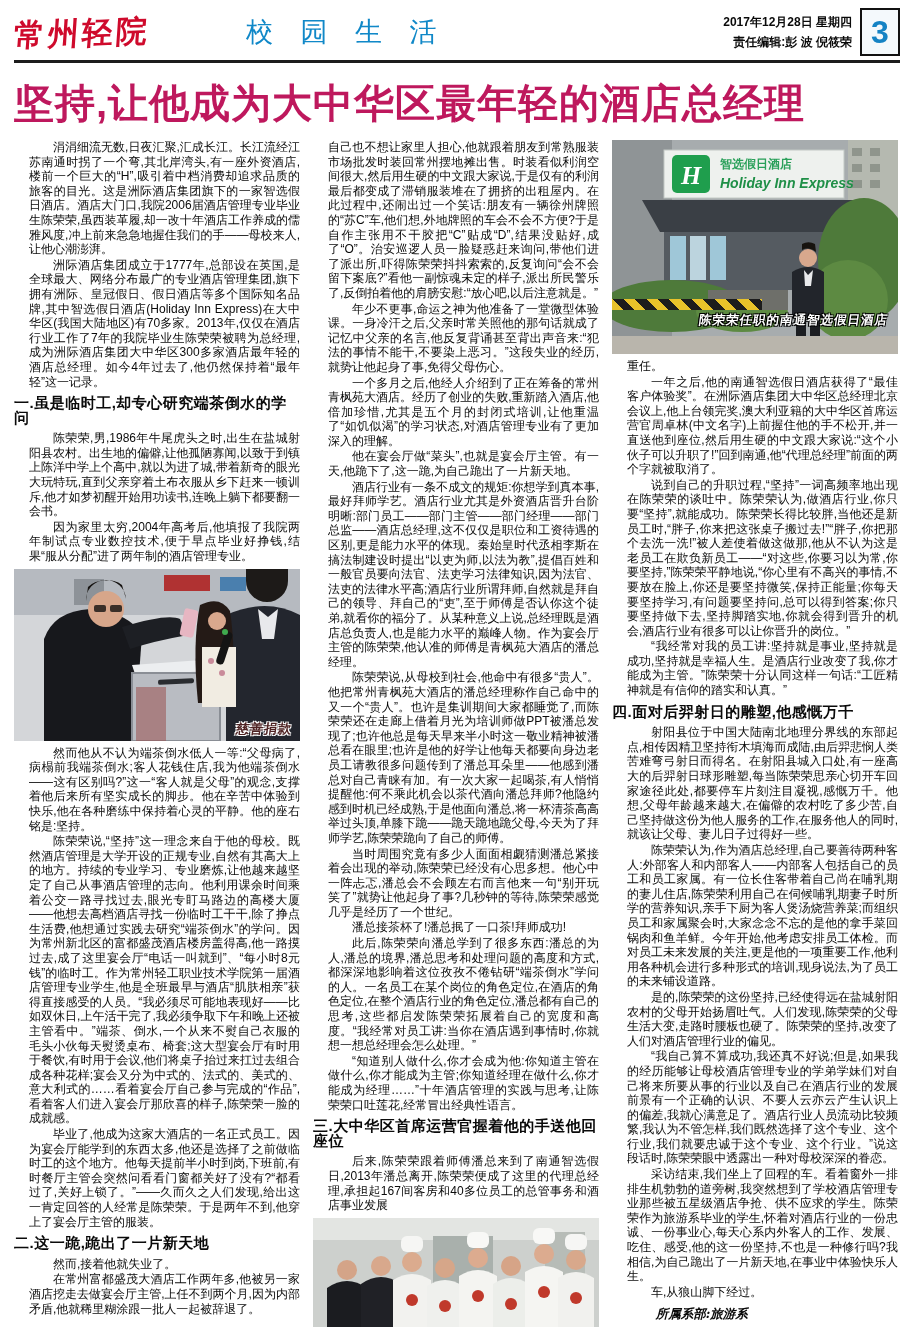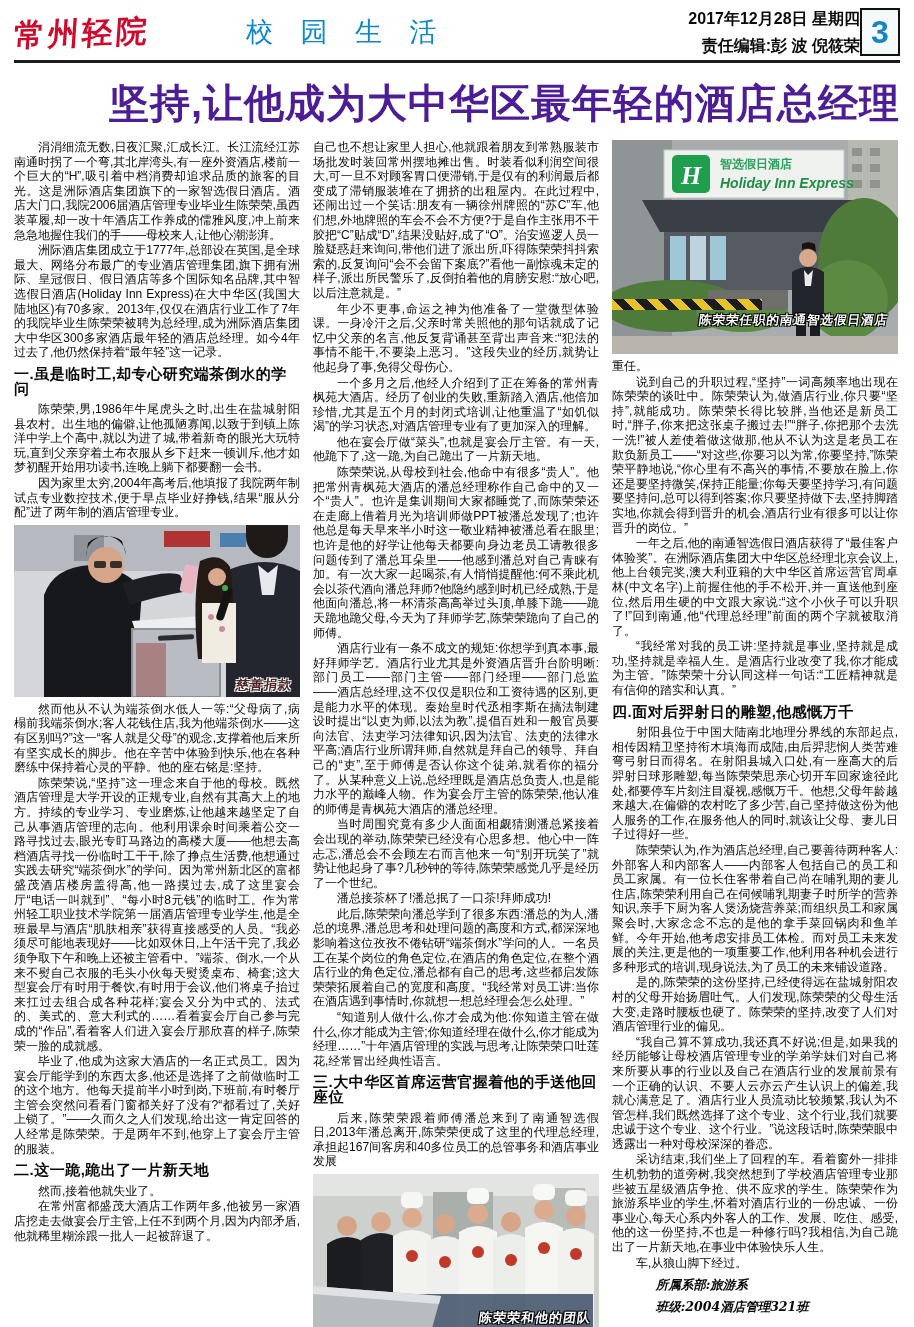--- a/index.html
+++ b/index.html
@@ -9,35 +9,35 @@
     font-family:"Liberation Sans","DejaVu Sans",sans-serif;color:#0a0a0a;
   }
   
   .hdr{display:flex;align-items:center;height:52px;}
   .masthead{
     color:#cf0a2c;font-family:"DejaVu Serif","Liberation Serif",serif;
     font-weight:bold;font-size:31px;letter-spacing:3px;transform:rotate(-2deg) skewX(-6deg);
     width:232px;flex:0 0 auto;
   }
   .hdr-center{flex:1;color:#1088c8;font-weight:normal;font-size:27px;letter-spacing:10px;}
-  .hdr-right{flex:0 0 auto;text-align:right;font-size:16px;font-weight:bold;line-height:1.7;margin-right:0;white-space:nowrap;}
+  .hdr-right{flex:0 0 auto;text-align:right;font-size:12px;font-weight:bold;line-height:1.7;margin-right:8px;white-space:nowrap;}
   .page-no{
     flex:0 0 auto;width:36px;height:44px;border:2px solid #111;background:#f4f9fc;
     color:#1583c4;font-size:32px;font-weight:bold;display:flex;align-items:center;justify-content:center;
   }
   .hdr-rule{height:3px;background:#1c1c1c;margin-top:2px;}
   
   .headline{
-    text-align:right;color:#4c1d95;font-weight:900;font-size:40px;letter-spacing:1px;
+    text-align:left;color:#be185d;font-weight:900;font-size:40px;letter-spacing:1px;
     padding:13px 0 9px 0;white-space:nowrap;
   }
   
   .cols{display:flex;gap:13px;height:1190px;overflow:hidden;}
   .col{width:286px;flex:0 0 auto;overflow:hidden;text-align:justify;font-size:12px;line-height:14.6px;}
-  .col p{margin:0 0 1px 0;text-indent:2em;}
+  .col p{margin:0 0 1px 15px;text-indent:2em;}
   .col p.no-indent{text-indent:0;}
   .sec-head{font-size:15px;font-weight:bold;text-align:left;margin:7px 0 6px 0;letter-spacing:0.5px;}
   
   .photo{position:relative;margin:5px 0;overflow:hidden;background:#c9ccd1;}
   .photo svg{display:block;}
   .photo-cap{
     position:absolute;font-weight:bold;font-size:13px;letter-spacing:1px;
     transform:skewX(-8deg);white-space:nowrap;
   }
   .cap-light{color:#fff;text-shadow:1px 1px 0 #000,-1px -1px 0 #000,1px -1px 0 #000,-1px 1px 0 #000;}
@@ -120,26 +120,26 @@
       <p>然而他从不认为端茶倒水低人一等:“父母病了,病榻前我端茶倒水;客人花钱住店,我为他端茶倒水——这有区别吗?”这一“客人就是父母”的观念,支撑着他后来所有坚实成长的脚步。他在辛苦中体验到快乐,他在各种磨练中保持着心灵的平静。他的座右铭是:坚持。</p>
       <p>陈荣荣说,“坚持”这一理念来自于他的母校。既然酒店管理是大学开设的正规专业,自然有其高大上的地方。持续的专业学习、专业磨炼,让他越来越坚定了自己从事酒店管理的志向。他利用课余时间乘着公交一路寻找过去,眼光专盯马路边的高楼大厦——他想去高档酒店寻找一份临时工干干,除了挣点生活费,他想通过实践去研究“端茶倒水”的学问。因为常州新北区的富都盛茂酒店楼房盖得高,他一路摸过去,成了这里宴会厅“电话一叫就到”、“每小时8元钱”的临时工。作为常州轻工职业技术学院第一届酒店管理专业学生,他是全班最早与酒店“肌肤相亲”获得直接感受的人员。“我必须尽可能地表现好——比如双休日,上午活干完了,我必须争取下午和晚上还被主管看中。”端茶、倒水,一个从来不熨自己衣服的毛头小伙每天熨烫桌布、椅套;这大型宴会厅有时用于餐饮,有时用于会议,他们将桌子抬过来扛过去组合成各种花样;宴会又分为中式的、法式的、美式的、意大利式的……看着宴会厅自己参与完成的“作品”,看着客人们进入宴会厅那欣喜的样子,陈荣荣一脸的成就感。</p>
       <p>毕业了,他成为这家大酒店的一名正式员工。因为宴会厅能学到的东西太多,他还是选择了之前做临时工的这个地方。他每天提前半小时到岗,下班前,有时餐厅主管会突然问看看门窗都关好了没有?“都看过了,关好上锁了。”——久而久之人们发现,给出这一肯定回答的人经常是陈荣荣。于是两年不到,他穿上了宴会厅主管的服装。</p>
       <div class="sec-head">二.这一跪,跪出了一片新天地</div>
       <p>然而,接着他就失业了。</p>
       <p>在常州富都盛茂大酒店工作两年多,他被另一家酒店挖走去做宴会厅主管,上任不到两个月,因为内部矛盾,他就稀里糊涂跟一批人一起被辞退了。</p>
 
     </div>
 
     <div class="col">
-      <p class="no-indent">自己也不想让家里人担心,他就跟着朋友到常熟服装市场批发时装回常州摆地摊出售。时装看似利润空间很大,可一旦不对顾客胃口便滞销,于是仅有的利润最后都变成了滞销服装堆在了拥挤的出租屋内。在此过程中,还闹出过一个笑话:朋友有一辆徐州牌照的“苏C”车,他们想,外地牌照的车会不会不方便?于是自作主张用不干胶把“C”贴成“D”,结果没贴好,成了“O”。治安巡逻人员一脸疑惑赶来询问,带他们进了派出所,吓得陈荣荣抖抖索索的,反复询问“会不会留下案底?”看他一副惊魂未定的样子,派出所民警乐了,反倒拍着他的肩膀安慰:“放心吧,以后注意就是。”</p>
+      <p class="no-indent">自己也不想让家里人担心,他就跟着朋友到常熟服装市场批发时装回常州摆地摊出售。时装看似利润空间很大,然后用生硬的中文跟大家说,于是仅有的利润最后都变成了滞销服装堆在了拥挤的出租屋内。在此过程中,还闹出过一个笑话:朋友有一辆徐州牌照的“苏C”车,他们想,外地牌照的车会不会不方便?于是自作主张用不干胶把“C”贴成“D”,结果没贴好,成了“O”。治安巡逻人员一脸疑惑赶来询问,带他们进了派出所,吓得陈荣荣抖抖索索的,反复询问“会不会留下案底?”看他一副惊魂未定的样子,派出所民警乐了,反倒拍着他的肩膀安慰:“放心吧,以后注意就是。”</p>
       <p>年少不更事,命运之神为他准备了一堂微型体验课。一身冷汗之后,父亲时常关照他的那句话就成了记忆中父亲的名言,他反复背诵甚至背出声音来:“犯法的事情不能干,不要染上恶习。”这段失业的经历,就势让他起身了事,免得父母伤心。</p>
       <p>一个多月之后,他经人介绍到了正在筹备的常州青枫苑大酒店。经历了创业的失败,重新踏入酒店,他倍加珍惜,尤其是五个月的封闭式培训,让他重温了“如饥似渴”的学习状态,对酒店管理专业有了更加深入的理解。</p>
       <p>他在宴会厅做“菜头”,也就是宴会厅主管。有一天,他跪下了,这一跪,为自己跪出了一片新天地。</p>
+      <p>酒店行业有一条不成文的规矩:你想学到真本事,最好拜师学艺。酒店行业尤其是外资酒店晋升台阶明晰:部门员工——部门主管——部门经理——部门总监——酒店总经理,这不仅仅是职位和工资待遇的区别,更是能力水平的体现。秦始皇时代丞相李斯在搞法制建设时提出“以吏为师,以法为教”,提倡百姓和一般官员要向法官、法吏学习法律知识,因为法官、法吏的法律水平高;酒店行业所谓拜师,自然就是拜自己的领导、拜自己的“吏”,至于师傅是否认你这个徒弟,就看你的福分了。从某种意义上说,总经理既是酒店总负责人,也是能力水平的巅峰人物。作为宴会厅主管的陈荣荣,他认准的师傅是青枫苑大酒店的潘总经理。</p>
       <p>陈荣荣说,从母校到社会,他命中有很多“贵人”。他把常州青枫苑大酒店的潘总经理称作自己命中的又一个“贵人”。也许是集训期间大家都睡觉了,而陈荣荣还在走廊上借着月光为培训师做PPT被潘总发现了;也许他总是每天早来半小时这一敬业精神被潘总看在眼里;也许是他的好学让他每天都要向身边老员工请教很多问题传到了潘总耳朵里——他感到潘总对自己青睐有加。有一次大家一起喝茶,有人悄悄提醒他:何不乘此机会以茶代酒向潘总拜师?他隐约感到时机已经成熟,于是他面向潘总,将一杯清茶高高举过头顶,单膝下跪——跪天跪地跪父母,今天为了拜师学艺,陈荣荣跪向了自己的师傅。</p>
-      <p>酒店行业有一条不成文的规矩:你想学到真本事,最好拜师学艺。酒店行业尤其是外资酒店晋升台阶明晰:部门员工——部门主管——部门经理——部门总监——酒店总经理,这不仅仅是职位和工资待遇的区别,更是能力水平的体现。秦始皇时代丞相李斯在搞法制建设时提出“以吏为师,以法为教”,提倡百姓和一般官员要向法官、法吏学习法律知识,因为法官、法吏的法律水平高;酒店行业所谓拜师,自然就是拜自己的领导、拜自己的“吏”,至于师傅是否认你这个徒弟,就看你的福分了。从某种意义上说,总经理既是酒店总负责人,也是能力水平的巅峰人物。作为宴会厅主管的陈荣荣,他认准的师傅是青枫苑大酒店的潘总经理。</p>
       <p>当时周围究竟有多少人面面相觑猜测潘总紧接着会出现的举动,陈荣荣已经没有心思多想。他心中一阵忐忑,潘总会不会顾左右而言他来一句“别开玩笑了”就势让他起身了事?几秒钟的等待,陈荣荣感觉几乎是经历了一个世纪。</p>
       <p>潘总接茶杯了!潘总抿了一口茶!拜师成功!</p>
       <p>此后,陈荣荣向潘总学到了很多东西:潘总的为人,潘总的境界,潘总思考和处理问题的高度和方式,都深深地影响着这位孜孜不倦钻研“端茶倒水”学问的人。一名员工在某个岗位的角色定位,在酒店的角色定位,在整个酒店行业的角色定位,潘总都有自己的思考,这些都启发陈荣荣拓展着自己的宽度和高度。“我经常对员工讲:当你在酒店遇到事情时,你就想一想总经理会怎么处理。”</p>
       <p>“知道别人做什么,你才会成为他:你知道主管在做什么,你才能成为主管;你知道经理在做什么,你才能成为经理……”十年酒店管理的实践与思考,让陈荣荣口吐莲花,经常冒出经典性语言。</p>
       <div class="sec-head">三.大中华区首席运营官握着他的手送他回座位</div>
       <p>后来,陈荣荣跟着师傅潘总来到了南通智选假日,2013年潘总离开,陈荣荣便成了这里的代理总经理,承担起167间客房和40多位员工的总管事务和酒店事业发展</p>
 
       <div class="photo" style="height:158px;">
         <svg width="286" height="158" viewBox="0 0 286 158">
           <rect x="0" y="0" width="286" height="158" fill="#cdd0cd"></rect>
@@ -224,22 +224,22 @@
           <rect x="184" y="178" width="10" height="32" fill="#1b1d21"></rect>
           <rect x="198" y="178" width="10" height="32" fill="#1b1d21"></rect>
 
           <rect x="0" y="196" width="286" height="18" fill="#b9b5ac"></rect>
         </svg>
         <div class="hazard"></div>
         <div class="photo-cap cap-light" style="right:10px;bottom:26px;font-size:12.5px;">陈荣荣任职的南通智选假日酒店</div>
       </div>
 
       <p class="no-indent">重任。</p>
+      <p>一年之后,他的南通智选假日酒店获得了“最佳客户体验奖”。在洲际酒店集团大中华区总经理北京会议上,他上台领完奖,澳大利亚籍的大中华区首席运营官周卓林(中文名字)上前握住他的手不松开,并一直送他到座位,然后用生硬的中文跟大家说:“这个小伙子可以升职了!”回到南通,他“代理总经理”前面的两个字就被取消了。</p>
       <p>说到自己的升职过程,“坚持”一词高频率地出现在陈荣荣的谈吐中。陈荣荣认为,做酒店行业,你只要“坚持”,就能成功。陈荣荣长得比较胖,当他还是新员工时,“胖子,你来把这张桌子搬过去!”“胖子,你把那个去洗一洗!”被人差使着做这做那,他从不认为这是老员工在欺负新员工——“对这些,你要习以为常,你要坚持,”陈荣荣平静地说,“你心里有不高兴的事情,不要放在脸上,你还是要坚持微笑,保持正能量;你每天要坚持学习,有问题要坚持问,总可以得到答案;你只要坚持做下去,坚持脚踏实地,你就会得到晋升的机会,酒店行业有很多可以让你晋升的岗位。”</p>
-      <p>一年之后,他的南通智选假日酒店获得了“最佳客户体验奖”。在洲际酒店集团大中华区总经理北京会议上,他上台领完奖,澳大利亚籍的大中华区首席运营官周卓林(中文名字)上前握住他的手不松开,并一直送他到座位,然后用生硬的中文跟大家说:“这个小伙子可以升职了!”回到南通,他“代理总经理”前面的两个字就被取消了。</p>
       <p>“我经常对我的员工讲:坚持就是事业,坚持就是成功,坚持就是幸福人生。是酒店行业改变了我,你才能成为主管。”陈荣荣十分认同这样一句话:“工匠精神就是有信仰的踏实和认真。”</p>
       <div class="sec-head">四.面对后羿射日的雕塑,他感慨万千</div>
       <p>射阳县位于中国大陆南北地理分界线的东部起点,相传因精卫坚持衔木填海而成陆,由后羿悲悯人类苦难弯弓射日而得名。在射阳县城入口处,有一座高大的后羿射日球形雕塑,每当陈荣荣思亲心切开车回家途径此处,都要停车片刻注目凝视,感慨万千。他想,父母年龄越来越大,在偏僻的农村吃了多少苦,自己坚持做这份为他人服务的工作,在服务他人的同时,就该让父母、妻儿日子过得好一些。</p>
       <p>陈荣荣认为,作为酒店总经理,自己要善待两种客人:外部客人和内部客人——内部客人包括自己的员工和员工家属。有一位长住客带着自己尚在哺乳期的妻儿住店,陈荣荣利用自己在伺候哺乳期妻子时所学的营养知识,亲手下厨为客人煲汤烧营养菜;而组织员工和家属聚会时,大家念念不忘的是他的拿手菜回锅肉和鱼羊鲜。今年开始,他考虑安排员工体检。而对员工未来发展的关注,更是他的一项重要工作,他利用各种机会进行多种形式的培训,现身说法,为了员工的未来铺设道路。</p>
       <p>是的,陈荣荣的这份坚持,已经使得远在盐城射阳农村的父母开始扬眉吐气。人们发现,陈荣荣的父母生活大变,走路时腰板也硬了。陈荣荣的坚持,改变了人们对酒店管理行业的偏见。</p>
       <p>“我自己算不算成功,我还真不好说;但是,如果我的经历能够让母校酒店管理专业的学弟学妹们对自己将来所要从事的行业以及自己在酒店行业的发展前景有一个正确的认识、不要人云亦云产生认识上的偏差,我就心满意足了。酒店行业人员流动比较频繁,我认为不管怎样,我们既然选择了这个专业、这个行业,我们就要忠诚于这个专业、这个行业。”说这段话时,陈荣荣眼中透露出一种对母校深深的眷恋。</p>
       <p>采访结束,我们坐上了回程的车。看着窗外一排排生机勃勃的道旁树,我突然想到了学校酒店管理专业那些被五星级酒店争抢、供不应求的学生。陈荣荣作为旅游系毕业的学生,怀着对酒店行业的一份忠诚、一份事业心,每天心系内外客人的工作、发展、吃住、感受,他的这一份坚持,不也是一种修行吗?我相信,为自己跪出了一片新天地,在事业中体验快乐人生。</p>
       <p>车,从狼山脚下经过。</p>
 
       <div class="profile">

